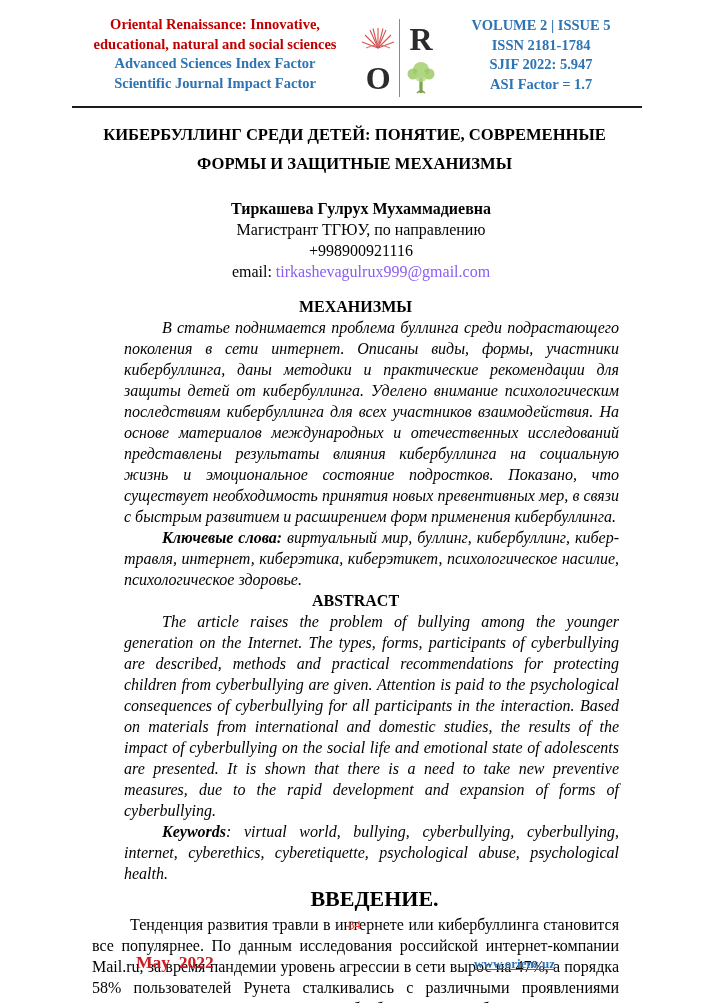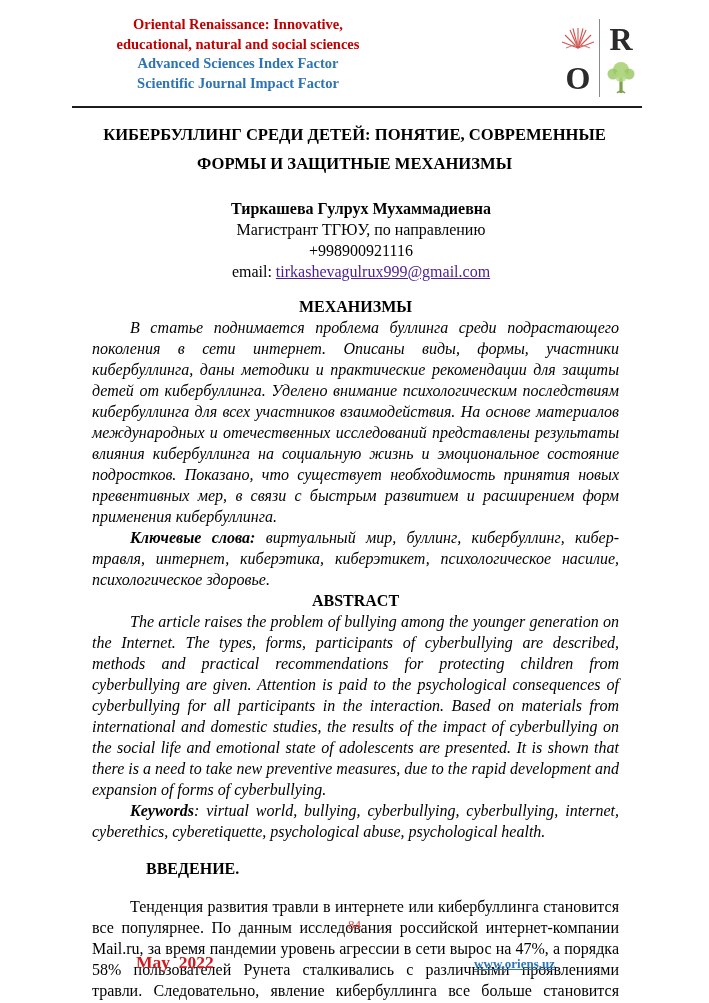--- a/index.html
+++ b/index.html
@@ -72,47 +72,46 @@
   }
   .author-block {
     margin-top: 20px;
     text-align: center;
     font-size: 16px;
     line-height: 21px;
     padding-left: 13px;
   }
   .author-name { font-weight: bold; }
   .doc-link {
-    color: #4c1d95;
-    text-decoration: underline;
+    color: #8b5cf6;
     cursor: pointer;
   }
   .section-heading {
     margin: 14px 0 0 0;
     text-align: center;
     font-weight: bold;
     font-size: 16px;
     line-height: 21px;
   }
   p.body-par {
     margin: 0;
     font-size: 16px;
     line-height: 21px;
     text-align: justify;
     text-indent: 38px;
   }
-  p.italic { font-style: italic; }
+  p.italic { font-style: italic; margin-left: 32px; }
   .lead-bold-italic { font-weight: bold; font-style: italic; }
   .intro-heading {
-    margin: 16px;
-    font-size: 16px;
+    margin: 4px;
+    font-size: 22px;
     line-height: 22px;
     font-weight: bold;
     text-indent: 38px;
-    text-align: left;
+    text-align: center;
   }
 
   
   .page-number {
     position: absolute;
     left: 0; right: 0;
     bottom: 70px;
     text-align: center;
     font-size: 13px;
     color: #e5413c;
@@ -183,20 +182,26 @@
             <path d="M13 33 Q17 29 21 33" fill="none" stroke="#7da24b" stroke-width="1.5"></path>
             <circle cx="17" cy="10" r="8" fill="#a4cf6e" opacity="0.85"></circle>
             <circle cx="9" cy="14" r="5.5" fill="#97c75f" opacity="0.8"></circle>
             <circle cx="25" cy="14" r="5.5" fill="#97c75f" opacity="0.8"></circle>
             <circle cx="17" cy="16" r="6" fill="#b1d784" opacity="0.8"></circle>
           </svg>
         </div>
       </div>
     </div>
 
+    <div class="hdr-right">
+      <div>VOLUME 2 | ISSUE 5</div>
+      <div>ISSN  2181-1784</div>
+      <div>SJIF 2022: 5.947</div>
+      <div>ASI Factor  = 1.7</div>
+    </div>
   </div>
   <hr class="header-rule">
 
   <div class="doc-title">КИБЕРБУЛЛИНГ СРЕДИ ДЕТЕЙ: ПОНЯТИЕ, СОВРЕМЕННЫЕ ФОРМЫ И ЗАЩИТНЫЕ МЕХАНИЗМЫ</div>
 
   <div class="author-block">
     <div class="author-name">Тиркашева Гулрух Мухаммадиевна</div>
     <div>Магистрант ТГЮУ, по направлению</div>
     <div>+998900921116</div>
     <div><span>email: </span><a class="doc-link">tirkashevagulrux999@gmail.com</a></div>

